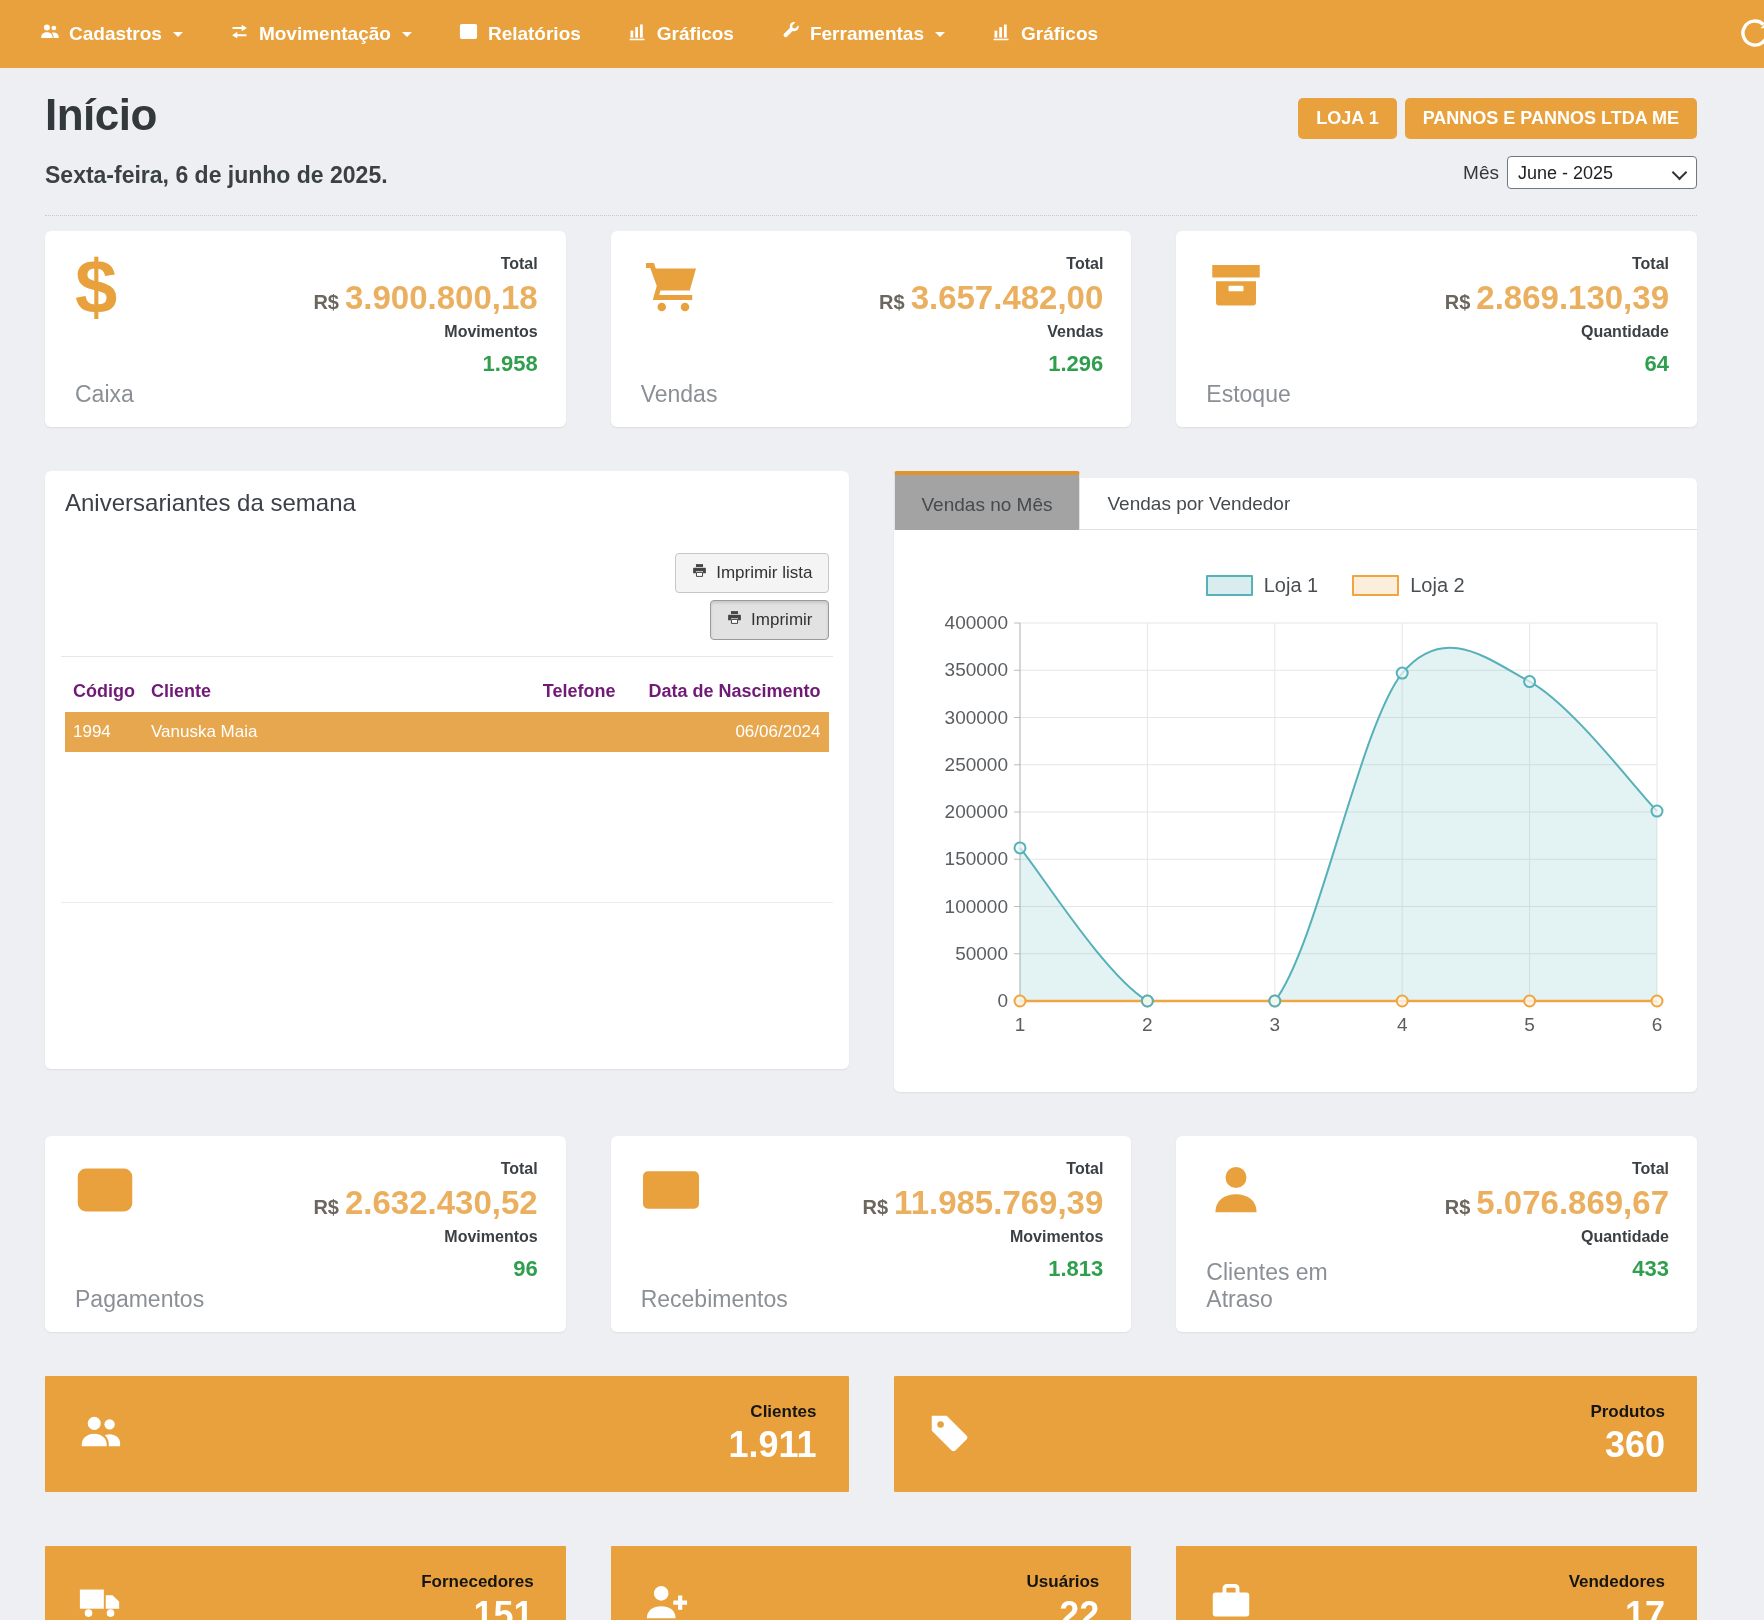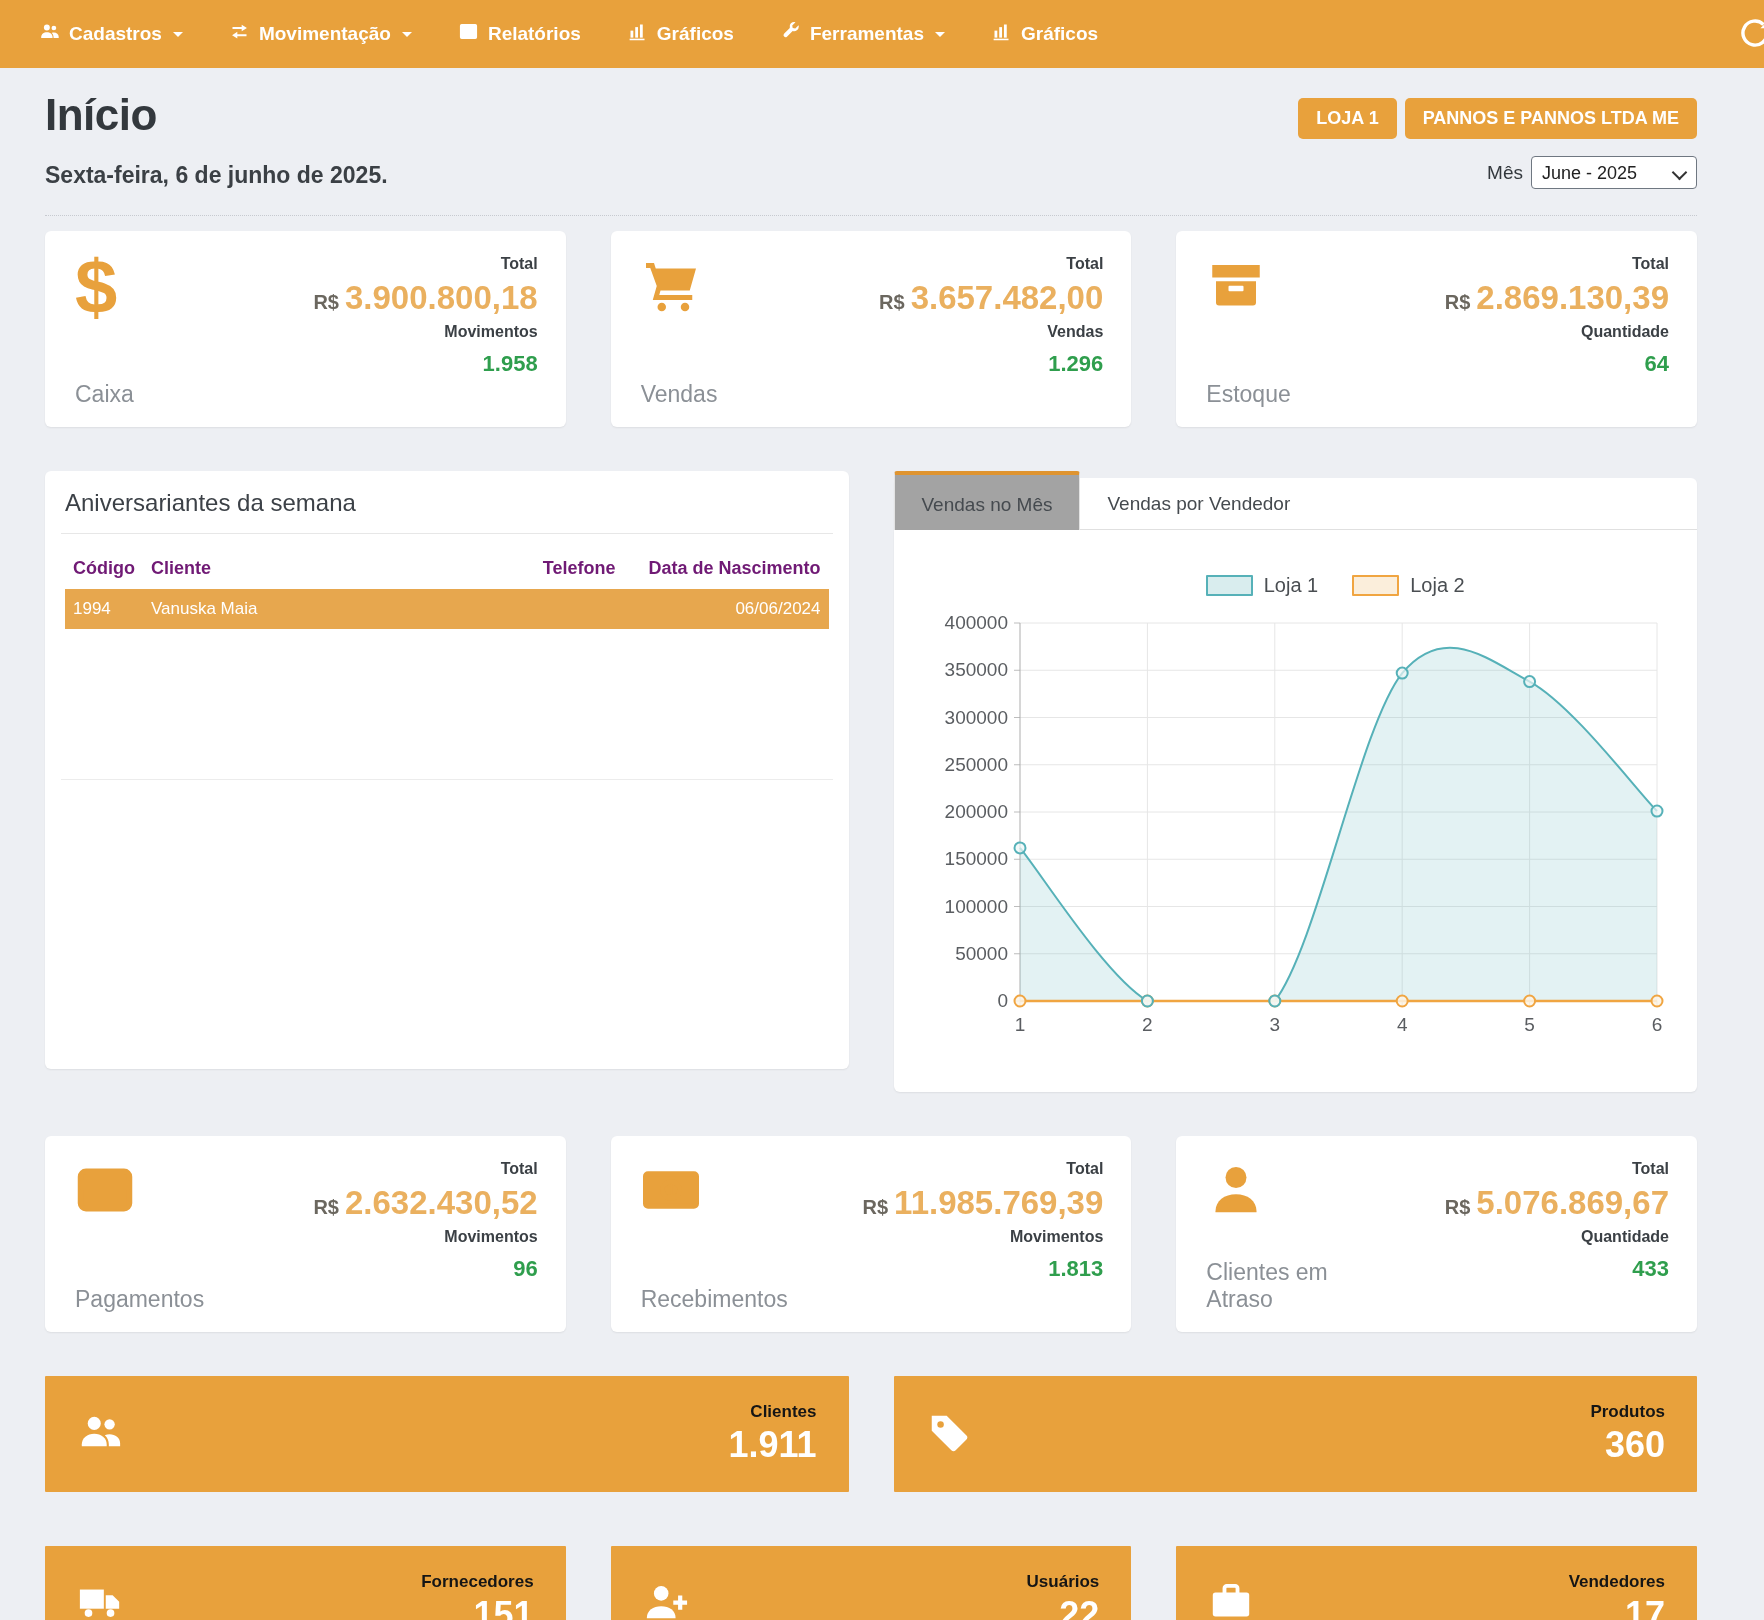--- a/index.html
+++ b/index.html
@@ -21,21 +21,21 @@
 
   
   .header-row { display:flex; justify-content:space-between; align-items:flex-start; margin-top:22px; }
   .page-title { font-size:44px; font-weight:bold; color:#33383d; letter-spacing:-0.5px; }
   .header-buttons { display:flex; gap:8px; margin-top:8px; }
   .btn-orange { background:#e8a13c; color:#fff; font-weight:bold; font-size:18px; border:none; border-radius:5px; padding:10px 18px; cursor:pointer; }
   .date-row { display:flex; justify-content:space-between; align-items:flex-end; margin-top:16px; }
   .date-text { font-size:23px; font-weight:bold; color:#3b4045; }
   .month-box { display:flex; align-items:center; gap:8px; font-size:19px; color:#33383d; }
   .select-wrap { position:relative; }
-  .select-wrap select { appearance:none; -webkit-appearance:none; width:166px; height:33px; border:1px solid #6f7781; border-radius:4px; background:#fff; font-size:18px; font-family:inherit; color:#222; padding:0 34px 0 10px; }
+  .select-wrap select { appearance:none; -webkit-appearance:none; width:190px; height:33px; border:1px solid #6f7781; border-radius:4px; background:#fff; font-size:18px; font-family:inherit; color:#222; padding:0 34px 0 10px; }
   .select-wrap::after { content:""; position:absolute; right:12px; top:11px; width:9px; height:9px; border-right:2px solid #333; border-bottom:2px solid #333; transform:rotate(45deg); pointer-events:none; }
   .dotted-divider { border:none; border-top:1px dotted #c7cad0; margin-top:26px; }
 
   
   .cards-row { margin-top:15px; }
   .stat-card { background:#fff; border-radius:6px; box-shadow:0 1px 2px rgba(0,0,0,0.07); height:196px; padding:24px 28px 20px 30px; display:flex; justify-content:space-between; }
   .stat-left { width:175px; display:flex; flex-direction:column; justify-content:space-between; }
   .stat-icon { color:#e8a13c; }
   .stat-icon svg { width:60px; height:60px; fill:currentColor; }
   .dollar { font-size:76px; font-weight:bold; color:#e8a13c; line-height:0.85; }
@@ -221,20 +221,38 @@
         <div class="stat-label">Quantidade</div>
         <div class="stat-count">64</div>
       </div>
     </div>
   </div>
 
   <div class="grid2 middle-row">
 
     <div class="panel">
       <div class="panel-title">Aniversariantes da semana</div>
+      <div class="print-buttons">
+        <button class="btn-default">
+          <span><svg viewBox="0 0 24 24">
+                <path fill="#444" d="M7 3h10v4H7z"></path>
+                <path fill="#444" d="M4 8h16a1 1 0 0 1 1 1v7h-4v-3H7v3H3V9a1 1 0 0 1 1-1z"></path>
+                <path fill="#fff" stroke="#444" stroke-width="1.4" d="M7.7 14.7h8.6v5.6H7.7z"></path>
+              </svg></span>
+          <span>Imprimir lista</span>
+        </button>
+        <button class="btn-default pressed">
+          <span><svg viewBox="0 0 24 24">
+                <path fill="#444" d="M7 3h10v4H7z"></path>
+                <path fill="#444" d="M4 8h16a1 1 0 0 1 1 1v7h-4v-3H7v3H3V9a1 1 0 0 1 1-1z"></path>
+                <path fill="#fff" stroke="#444" stroke-width="1.4" d="M7.7 14.7h8.6v5.6H7.7z"></path>
+              </svg></span>
+          <span>Imprimir</span>
+        </button>
+      </div>
       <hr>
       <table class="bday">
         <thead>
           <tr>
             <th class="col-code">Código</th>
             <th>Cliente</th>
             <th class="col-tel r">Telefone</th>
             <th class="col-date r">Data de Nascimento</th>
           </tr>
         </thead>

